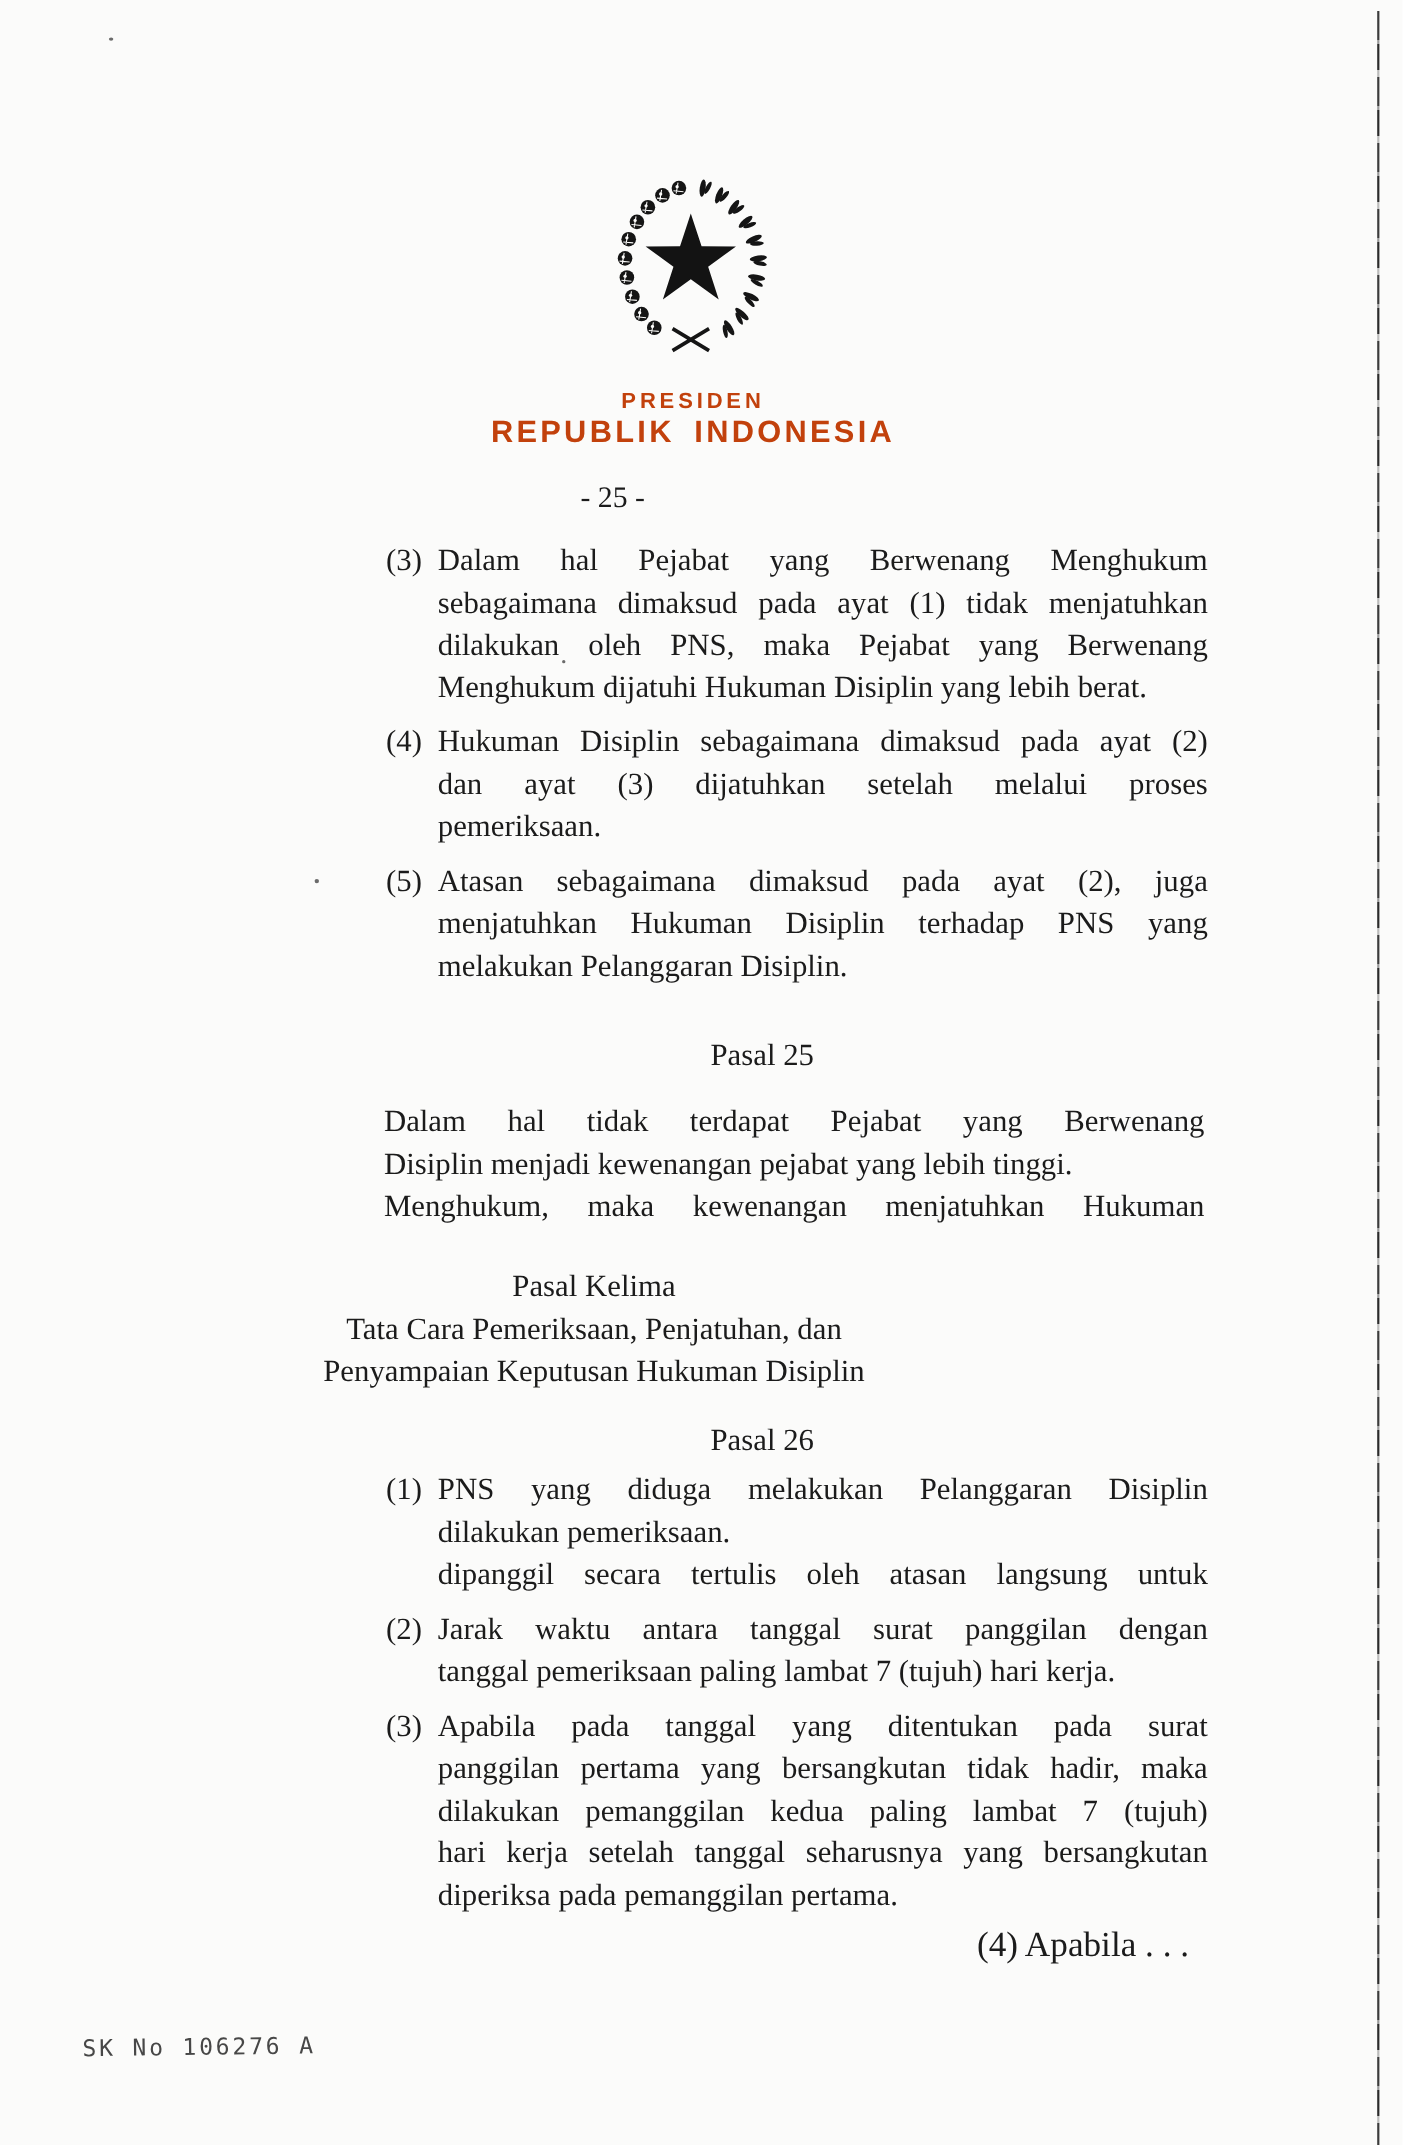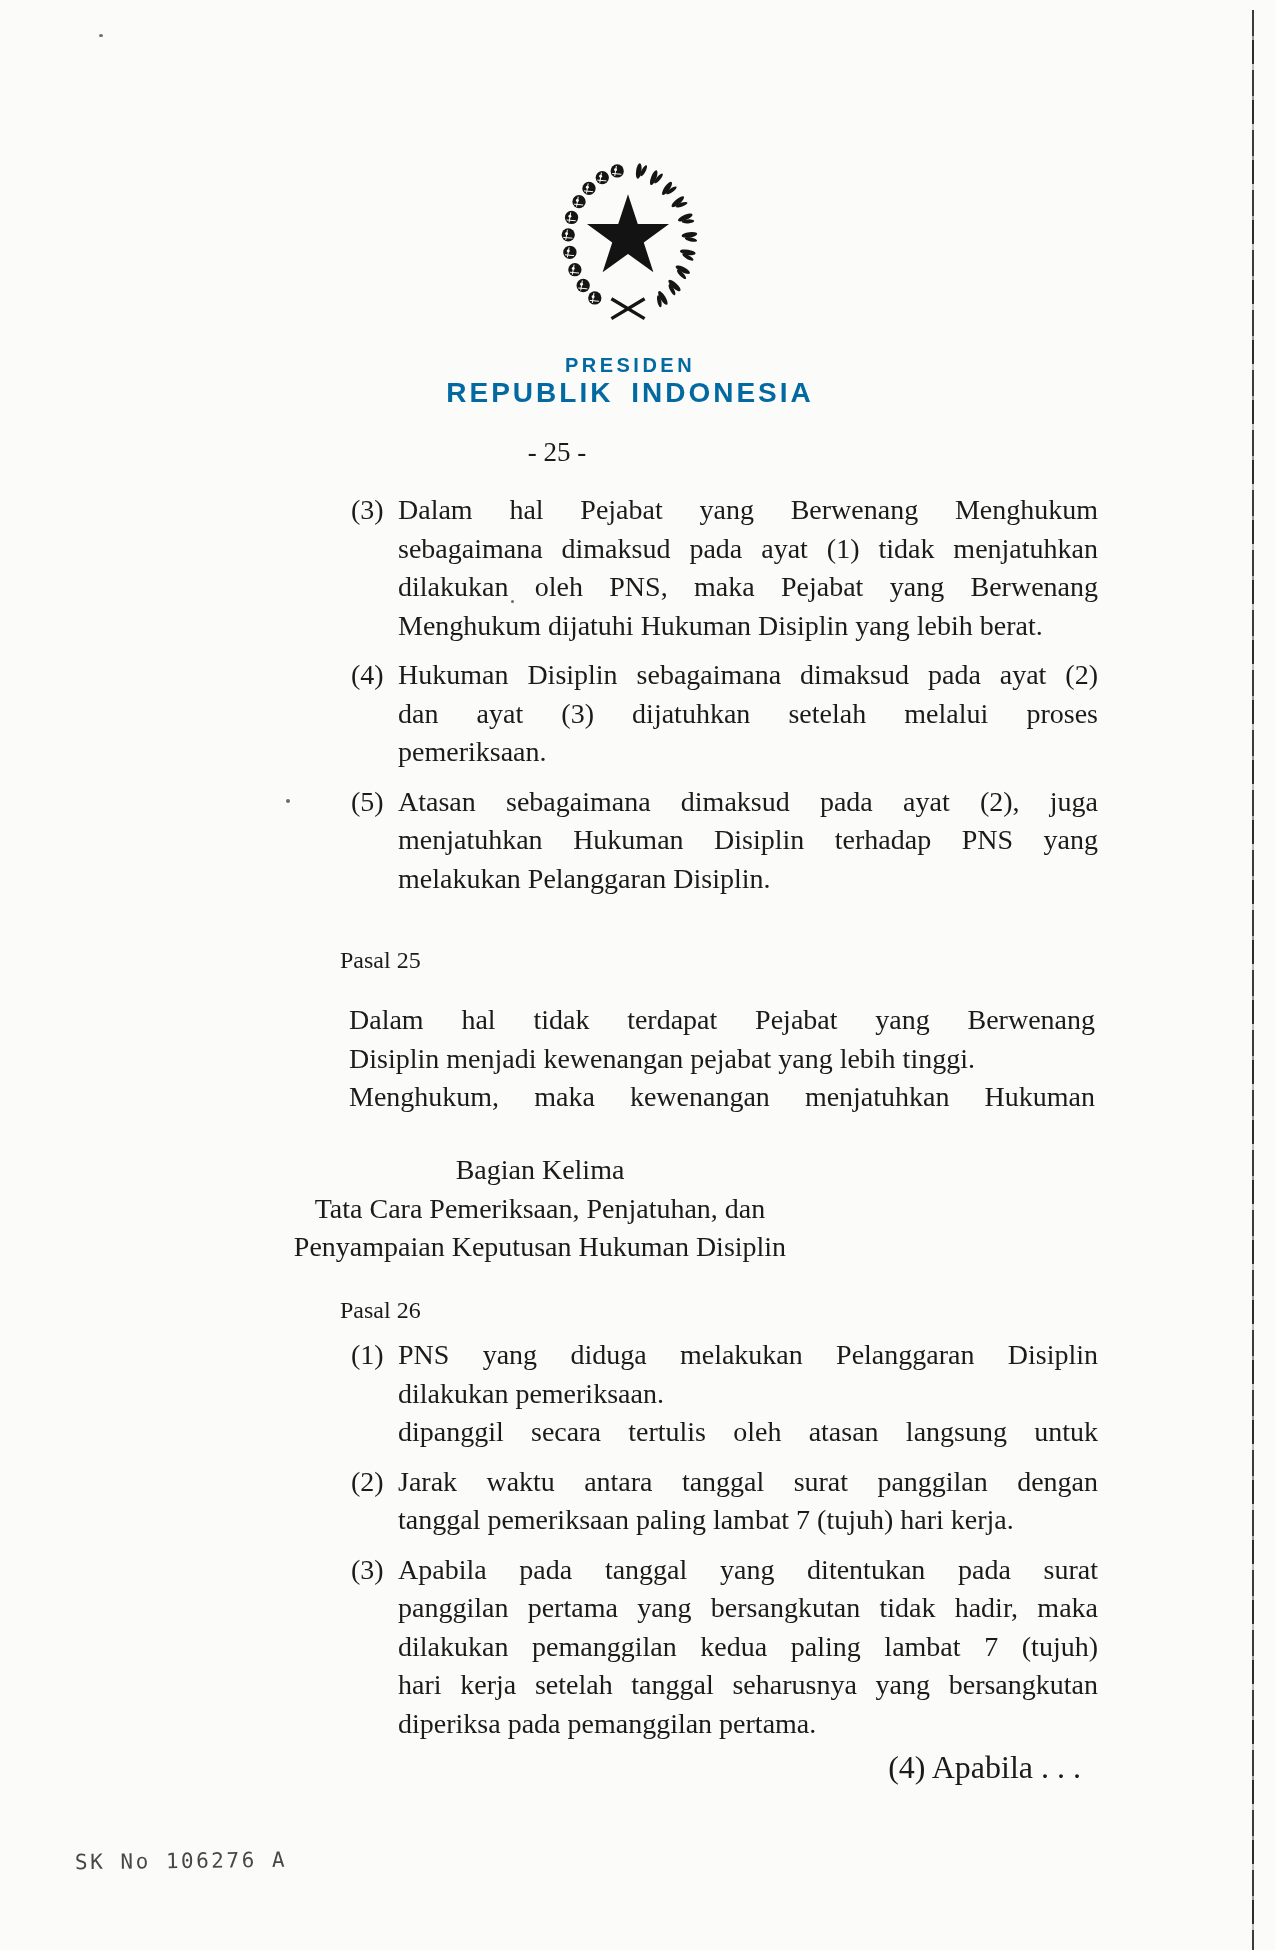--- a/index.html
+++ b/index.html
@@ -16,21 +16,21 @@
     background:repeating-linear-gradient(180deg,
       #3c3c3c 0 26px, #9a9a9a 26px 30px, #2b2b2b 30px 54px, rgba(70,70,70,.35) 54px 60px);
   }
 
   .emblem { position:absolute; left:545px; top:158px; width:166px; height:172px; }
   .emblem svg { width:100%; height:100%; display:block; }
 
   .letterhead {
     position:absolute; left:430px; top:352px; width:400px;
     text-align:center; font-family:"Liberation Sans","DejaVu Sans",sans-serif;
-    font-weight:700; color:#0369a1;
+    font-weight:700; color:#c2410c;
   }
   .letterhead .lh1 { font-size:20px; letter-spacing:3.5px; line-height:27px; }
   .letterhead .lh2 { font-size:28px; letter-spacing:3px; word-spacing:7px; line-height:27px; }
 
   .pageno {
     position:absolute; left:457px; top:437px; width:200px;
     text-align:center; font-size:27px;
   }
 
   .bodytext { font-size:28px; line-height:38.5px; }
@@ -38,21 +38,21 @@
   .line { text-align:justify; text-align-last:justify; }
   .line.last { text-align-last:left; }
 
   .items { position:absolute; left:351px; width:750px; }
   .items1 { top:491px; }
   .items2 { top:1336px; }
   .item { display:flex; margin-bottom:11px; }
   .item .marker { width:47px; flex:0 0 47px; }
   .item .itext { width:700px; }
 
-  .heading { position:absolute; left:340px; width:400px; text-align:left; font-size:24px; line-height:38.5px; }
+  .heading { position:absolute; left:340px; width:400px; text-align:right; font-size:28px; line-height:38.5px; }
   .h-pasal25 { top:941px; }
   .h-pasal26 { top:1291px; }
 
   .para25 { position:absolute; left:349px; top:1001px; width:746px; }
 
   .bagian { position:absolute; left:240px; top:1151px; width:600px; text-align:center; }
   .bag-line { line-height:38.5px; }
 
   .catchword { position:absolute; right:194px; top:1749px; font-size:32px; }
 
@@ -154,21 +154,21 @@
 
   <div class="heading h-pasal25">Pasal 25</div>
 
   <div class="para25 bodytext">
     <div class="line" style="">Dalam hal tidak terdapat Pejabat yang Berwenang</div>
     <div class="line last" style="">Disiplin menjadi kewenangan pejabat yang lebih tinggi.</div>
     <div class="line" style="">Menghukum, maka kewenangan menjatuhkan Hukuman</div>
   </div>
 
   <div class="bagian bodytext">
-    <div class="bag-line">Bagian Kelima</div>
+    <div class="bag-line">Pasal Kelima</div>
     <div class="bag-line">Tata Cara Pemeriksaan, Penjatuhan, dan</div>
     <div class="bag-line">Penyampaian Keputusan Hukuman Disiplin</div>
   </div>
 
   <div class="heading h-pasal26">Pasal 26</div>
 
   <div class="items items2 bodytext">
     <div class="item">
       <div class="marker">(1)</div>
       <div class="itext">

